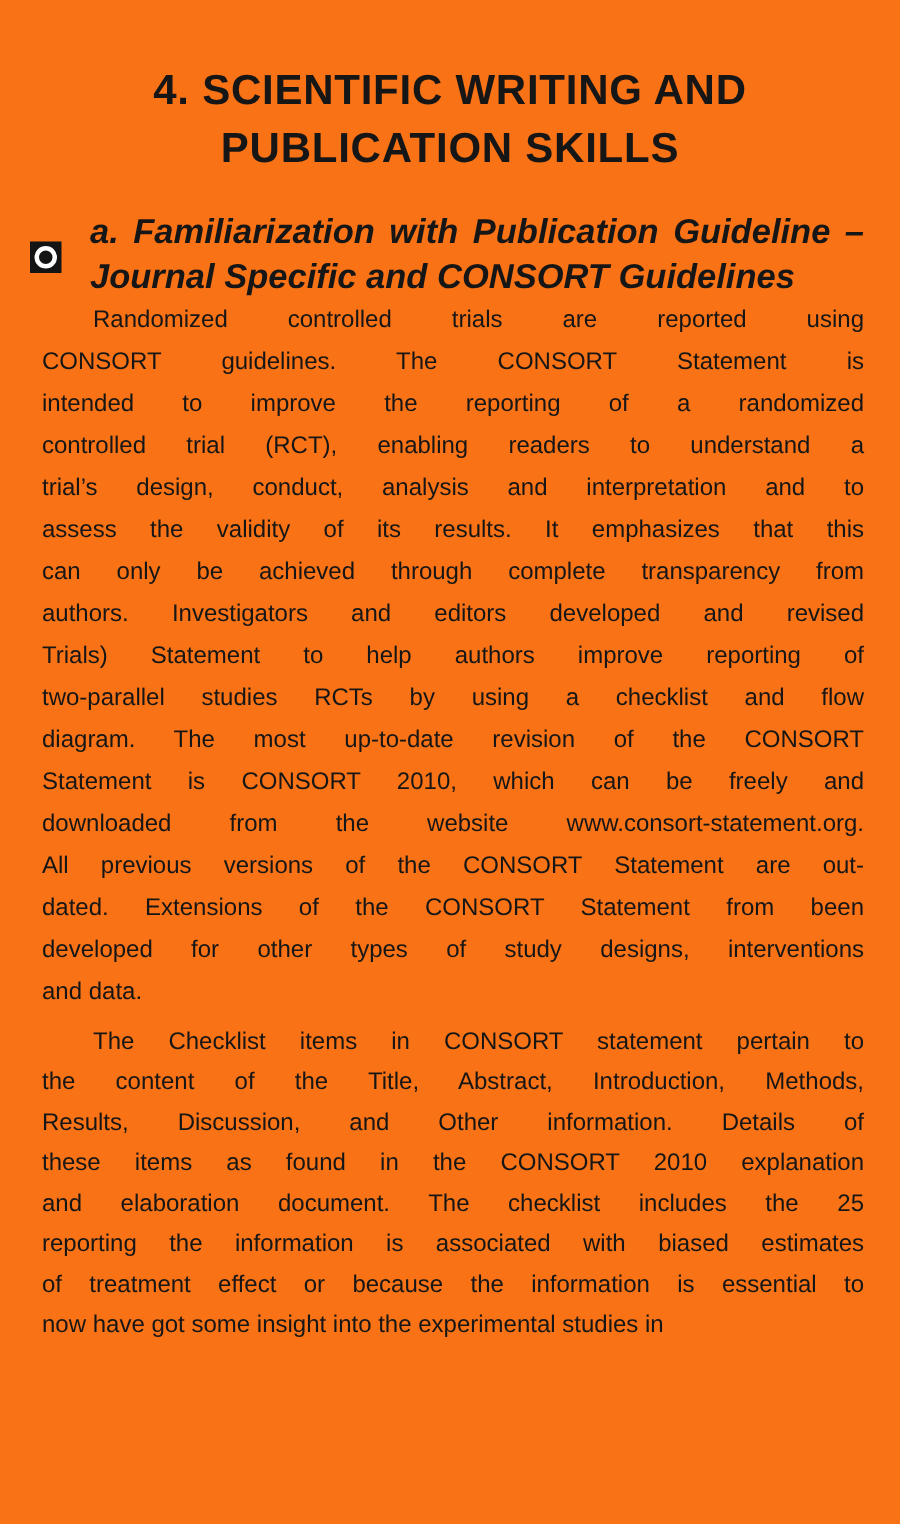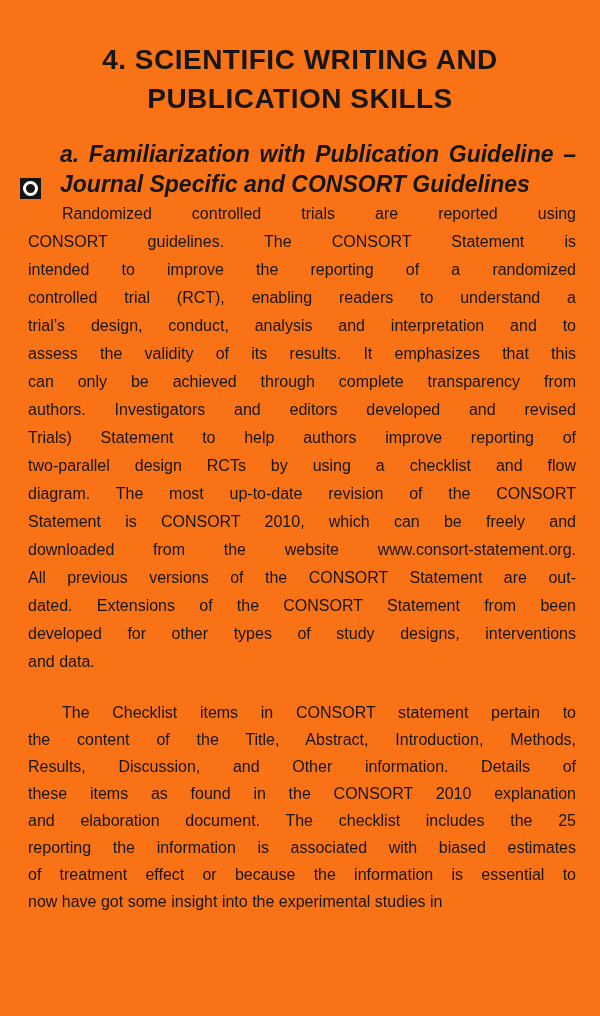--- a/index.html
+++ b/index.html
@@ -26,21 +26,21 @@
     font-weight: bold;
     letter-spacing: 0.5px;
   }
   .title .line {
     text-align: center;
     text-align-last: center;
   }
   
   .section-heading {
     display: flex;
-    align-items: flex-end;
+    align-items: center;
     margin: 21px 24px 0 20px;
   }
   .bullet {
     flex: 0 0 auto;
     width: 21px;
     height: 21px;
     background: #141414;
     position: relative;
     margin-top: 4px;
   }
@@ -66,21 +66,21 @@
   .heading-lines .line:last-child {
     text-align-last: left;
   }
   
   .para {
     margin: 0 24px 0 28px;
     font-size: 16px;
     line-height: 28px;
   }
   .para-1 { margin-top: 1px; }
-  .para-2 { margin-top: 23px; line-height: 27px; }
+  .para-2 { margin-top: 5px; line-height: 27px; }
   .para .line {
     text-align: justify;
     text-align-last: justify;
     white-space: normal;
   }
   .para .line:first-child {
     text-indent: 34px;
   }
   .para .line:last-child {
     text-align-last: left;
@@ -107,21 +107,21 @@
   <div class="para para-1">
       <div class="line">Randomized controlled trials are reported using</div>
       <div class="line">CONSORT guidelines. The CONSORT Statement is</div>
       <div class="line">intended to improve the reporting of a randomized</div>
       <div class="line">controlled trial (RCT), enabling readers to understand a</div>
       <div class="line">trial’s design, conduct, analysis and interpretation and to</div>
       <div class="line">assess the validity of its results. It emphasizes that this</div>
       <div class="line">can only be achieved through complete transparency from</div>
       <div class="line">authors. Investigators and editors developed and revised</div>
       <div class="line">Trials) Statement to help authors improve reporting of</div>
-      <div class="line">two-parallel design RCTs by using a checklist and flow</div>
+      <div class="line">two-parallel studies RCTs by using a checklist and flow</div>
       <div class="line">diagram. The most up-to-date revision of the CONSORT</div>
       <div class="line">Statement is CONSORT 2010, which can be freely and</div>
       <div class="line">downloaded from the website www.consort-statement.org.</div>
       <div class="line">All previous versions of the CONSORT Statement are out-</div>
       <div class="line">dated. Extensions of the CONSORT Statement from been</div>
       <div class="line">developed for other types of study designs, interventions</div>
       <div class="line">and data.</div>
     </div>
 
   <div class="para para-2">

